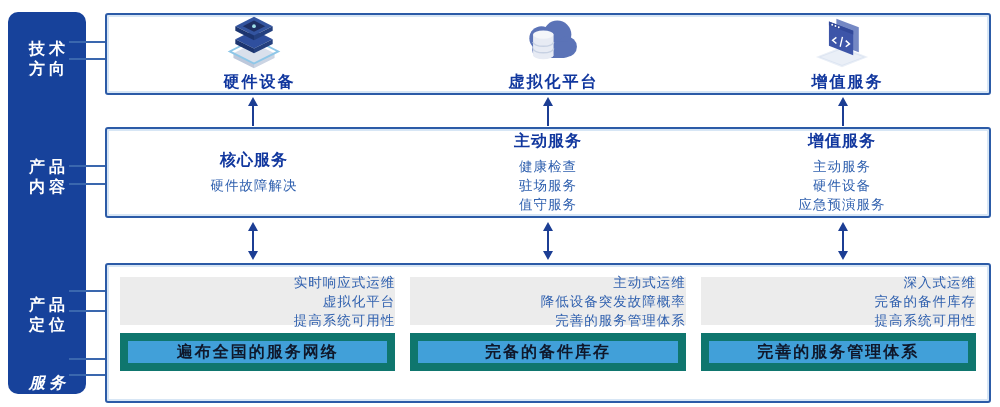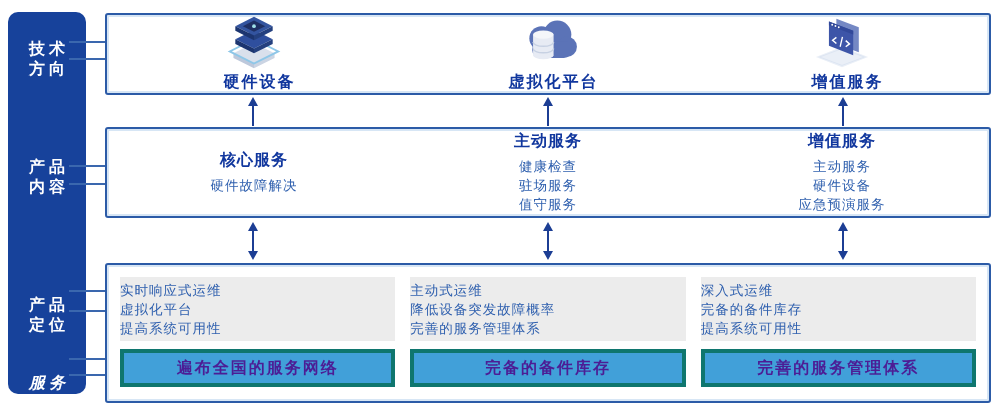--- a/index.html
+++ b/index.html
@@ -30,26 +30,26 @@
 
   .tcol,.mcol{flex:1;display:flex;flex-direction:column;align-items:center;justify-content:center;}
   .tlabel{font-size:16px;font-weight:bold;color:#11379E;letter-spacing:2px;margin-top:1px;margin-left:11px;}
   .icon{display:block;}
 
   .mtitle{font-size:16px;font-weight:bold;color:#11379E;letter-spacing:1px;margin-bottom:5px;}
   .mitem{font-size:13.5px;color:#2E5FAE;line-height:19px;letter-spacing:1px;}
 
   
   .bcol{flex:1;display:flex;flex-direction:column;}
-  .gray-panel{height:64px;background:#ECECEC;display:flex;flex-direction:column;
-    align-items:flex-start;justify-content:center;}
+  .gray-panel{height:48px;background:#ECECEC;display:flex;flex-direction:column;
+    align-items:flex-end;justify-content:center;}
   .gline{font-size:13.5px;color:#2E5FAE;line-height:19px;letter-spacing:1px;}
-  .banner{height:38px;margin-top:8px;background:#41A0D9;border:4px solid #0f766e;
+  .banner{height:38px;margin-top:8px;background:#41A0D9;border:8px solid #0f766e;
     box-sizing:border-box;display:flex;align-items:center;justify-content:center;
-    color:#4c1d95;font-size:16px;font-weight:bold;letter-spacing:2px;}
+    color:#0f172a;font-size:16px;font-weight:bold;letter-spacing:2px;}
 
   
   .arrows{position:absolute;left:105px;width:886px;display:flex;}
   .arrows-top{top:97px;height:29px;}
   .arrows-mid{top:222px;height:38px;}
   .acell{flex:1;display:flex;align-items:center;justify-content:center;}
 </style>
 </head>
 <body>
 

